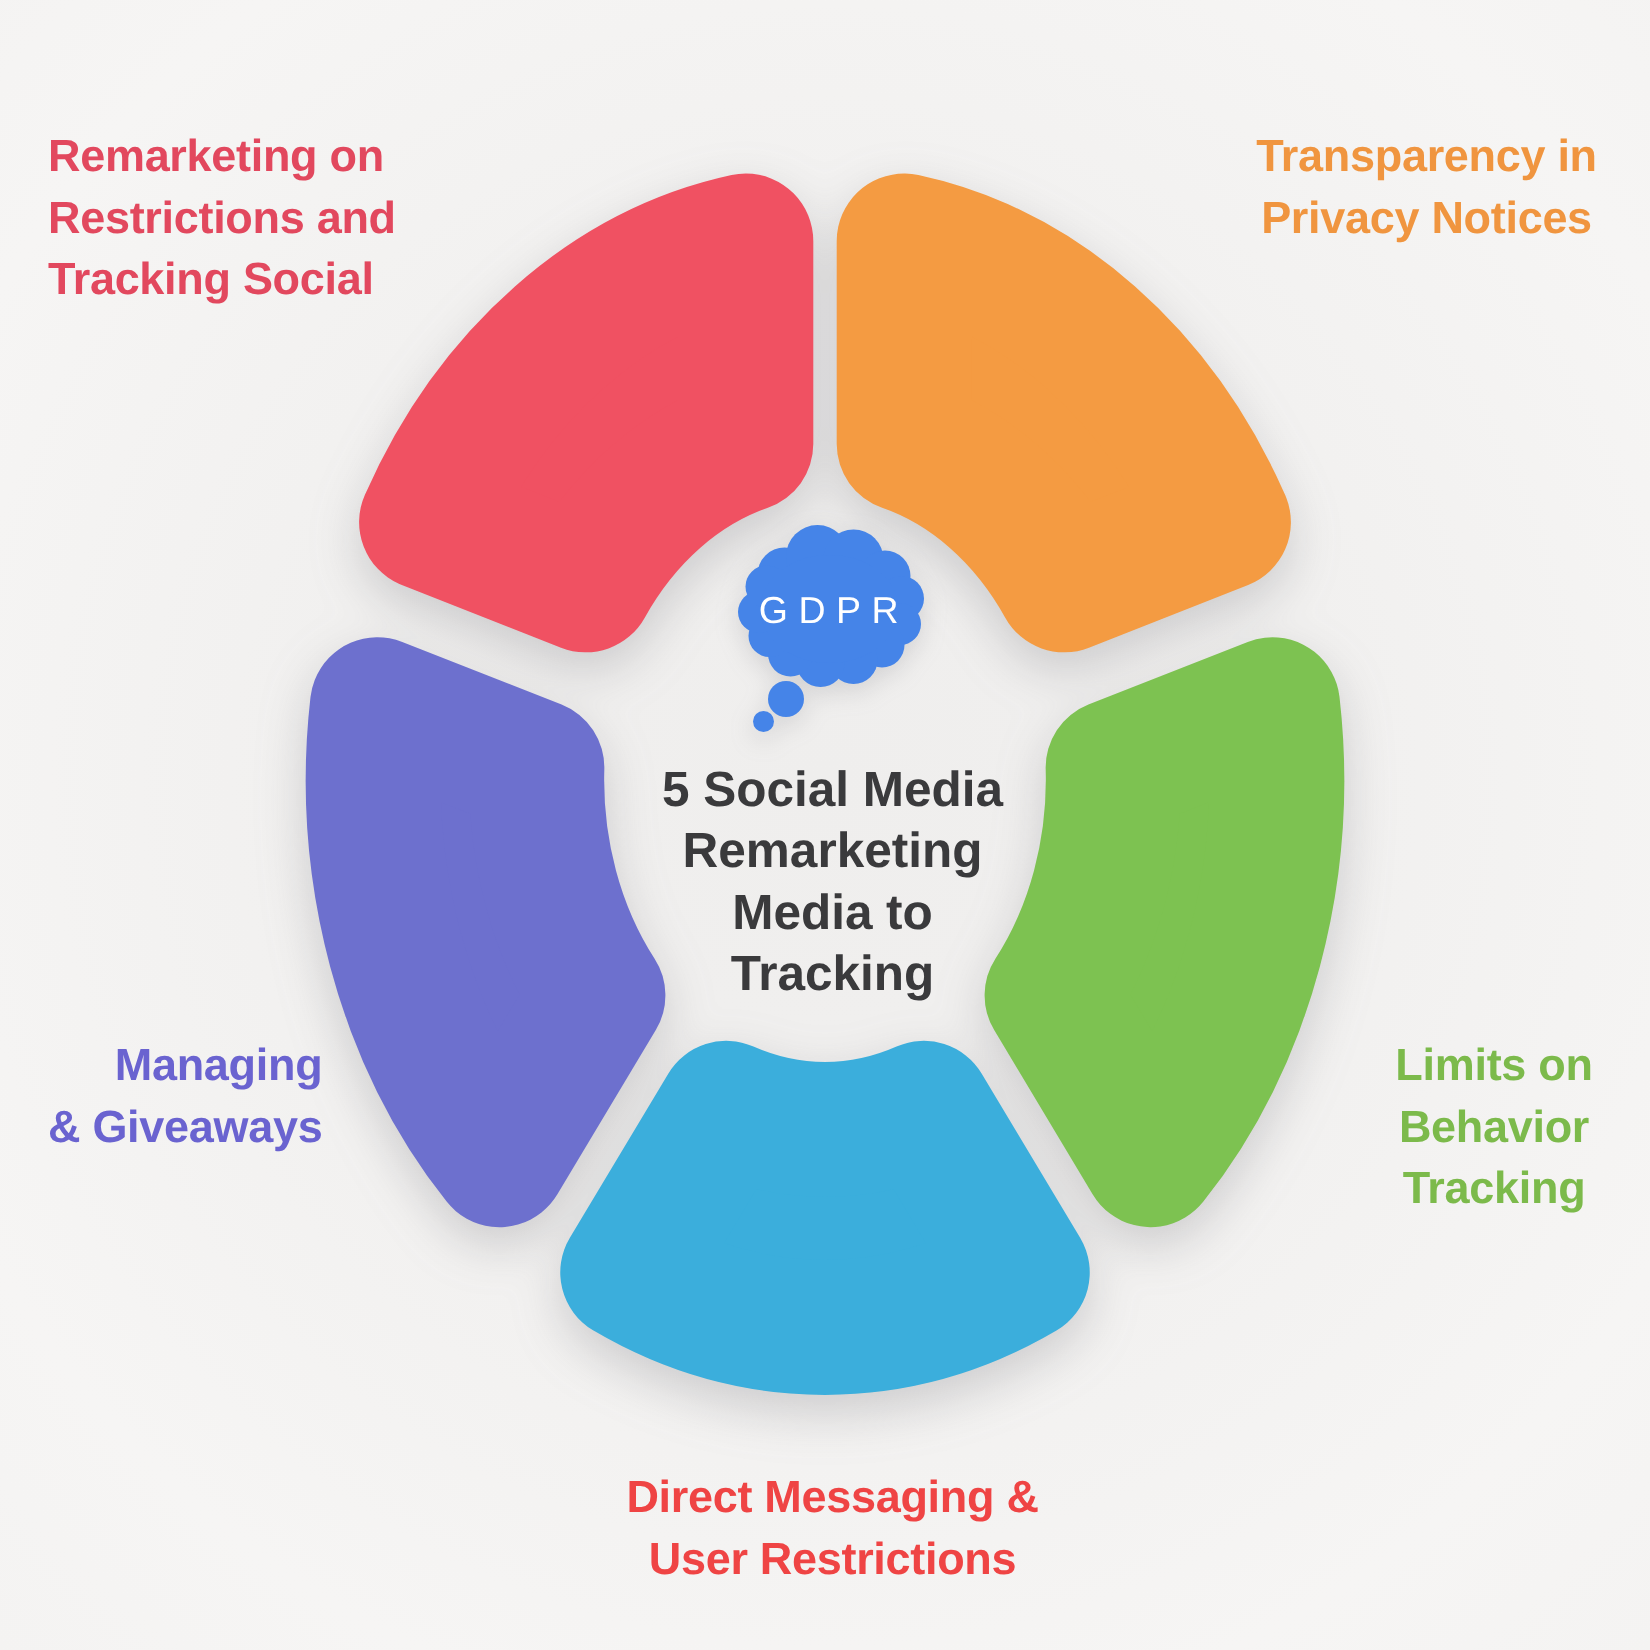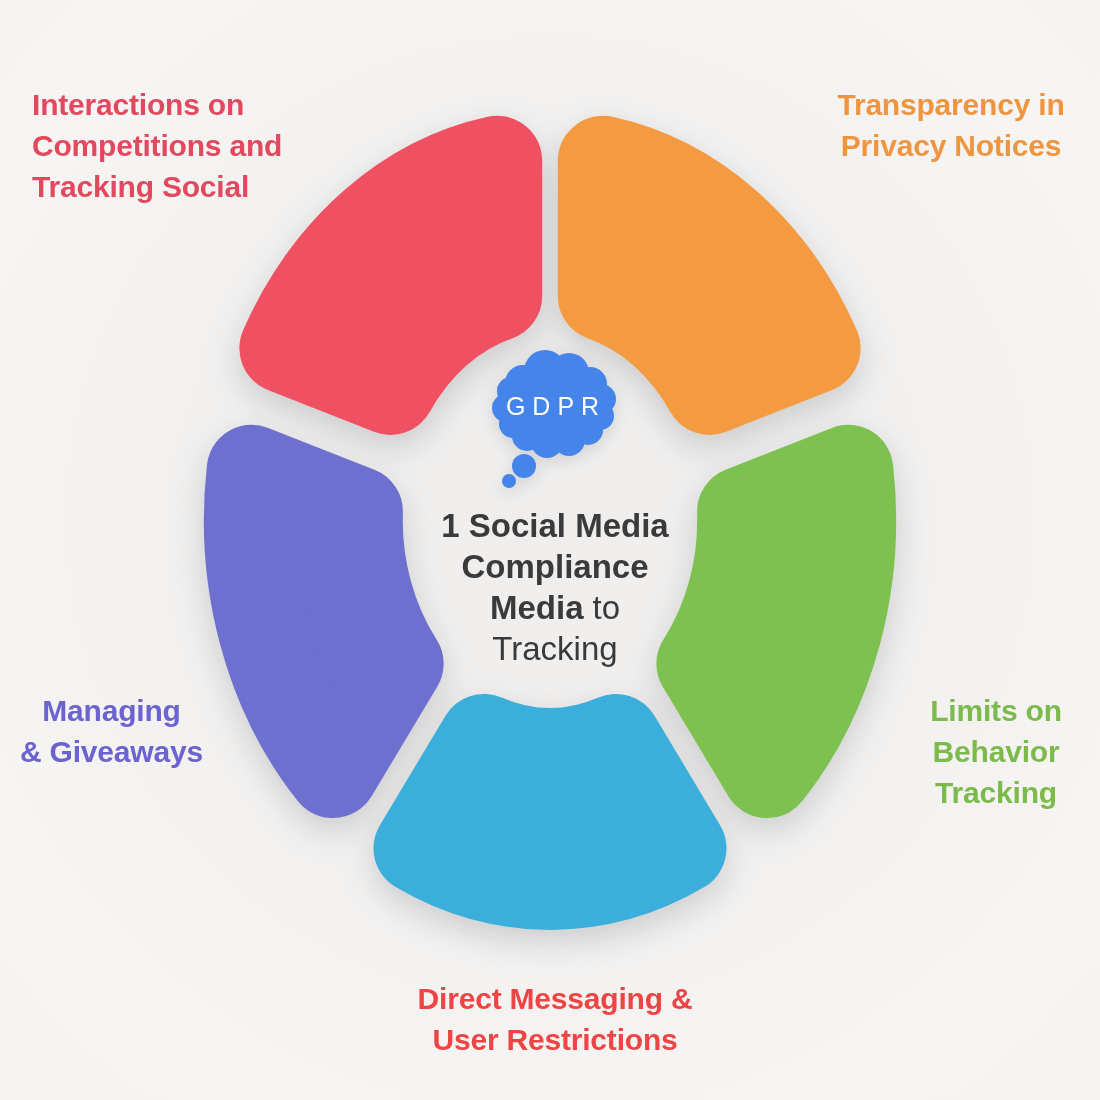--- a/index.html
+++ b/index.html
@@ -17,27 +17,27 @@
     font-size:25px;letter-spacing:7px;font-weight:400;
   }
   .seg-label{
     position:absolute;font-weight:700;font-size:30px;line-height:41px;
     letter-spacing:-0.2px;white-space:nowrap;
   }
   .pos-top-left{left:32px;top:84px;text-align:left;}
   .pos-top-right{left:786px;top:84px;width:330px;text-align:center;}
   .pos-right{left:886px;top:690px;width:220px;text-align:center;}
   .pos-bottom{left:345px;top:978px;width:420px;text-align:center;}
-  .pos-left{left:20px;top:690px;text-align:center;}
+  .pos-left{left:32px;top:690px;text-align:right;}
   .title{
     position:absolute;left:395px;top:505px;width:320px;
     text-align:center;color:#3a3a3c;font-size:33px;line-height:41px;
   }
   .bold{font-weight:700;}
-  .reg{font-weight:400;}
+  .reg{font-weight:700;}
   .sp{margin-left:9px;}
 </style>
 </head>
 <body>
 
 <div class="stage">
 
   <svg class="ring-svg" width="1100" height="1100" viewBox="0 0 1100 1100">
     <g id="wedge-layer" class="wedge-layer">
         <path d="M 497.2 296.0 L 497.2 160.7 A 301.1 365 0 0 0 284.4 348.1 L 390.5 389.9 A 192.2 233 0 0 1 497.2 296.0 Z" fill="#F05162" stroke="#F05162" stroke-width="90" stroke-linejoin="round" stroke-linecap="round"></path>
@@ -62,29 +62,29 @@
       <circle cx="506" cy="408" r="14"></circle>
       <circle cx="511" cy="391" r="14"></circle>
       <ellipse cx="553" cy="406" rx="46" ry="36"></ellipse>
       <circle cx="524" cy="466" r="12"></circle>
       <circle cx="509" cy="481" r="7"></circle>
       <text class="gdpr-text" x="556" y="415" text-anchor="middle" fill="#FFFFFF">GDPR</text>
     </g>
   </svg>
 
   <div class="title">
-    <div class="bold">1 Social Media</div>
-    <div class="bold">Compliance</div>
+    <div class="bold">5 Social Media</div>
+    <div class="bold">Remarketing</div>
     <div><span class="bold">Media</span><span class="reg sp">to</span></div>
     <div class="reg">Tracking</div>
   </div>
 
 <div class="seg-label pos-top-left" style="color: rgb(226, 72, 94);">
-      <div>Interactions on</div>
-      <div>Competitions and</div>
+      <div>Remarketing on</div>
+      <div>Restrictions and</div>
       <div>Tracking Social</div>
     </div>
     <div class="seg-label pos-top-right" style="color: rgb(240, 149, 63);">
       <div>Transparency in</div>
       <div>Privacy Notices</div>
     </div>
     <div class="seg-label pos-right" style="color: rgb(124, 186, 75);">
       <div>Limits on</div>
       <div>Behavior</div>
       <div>Tracking</div>

